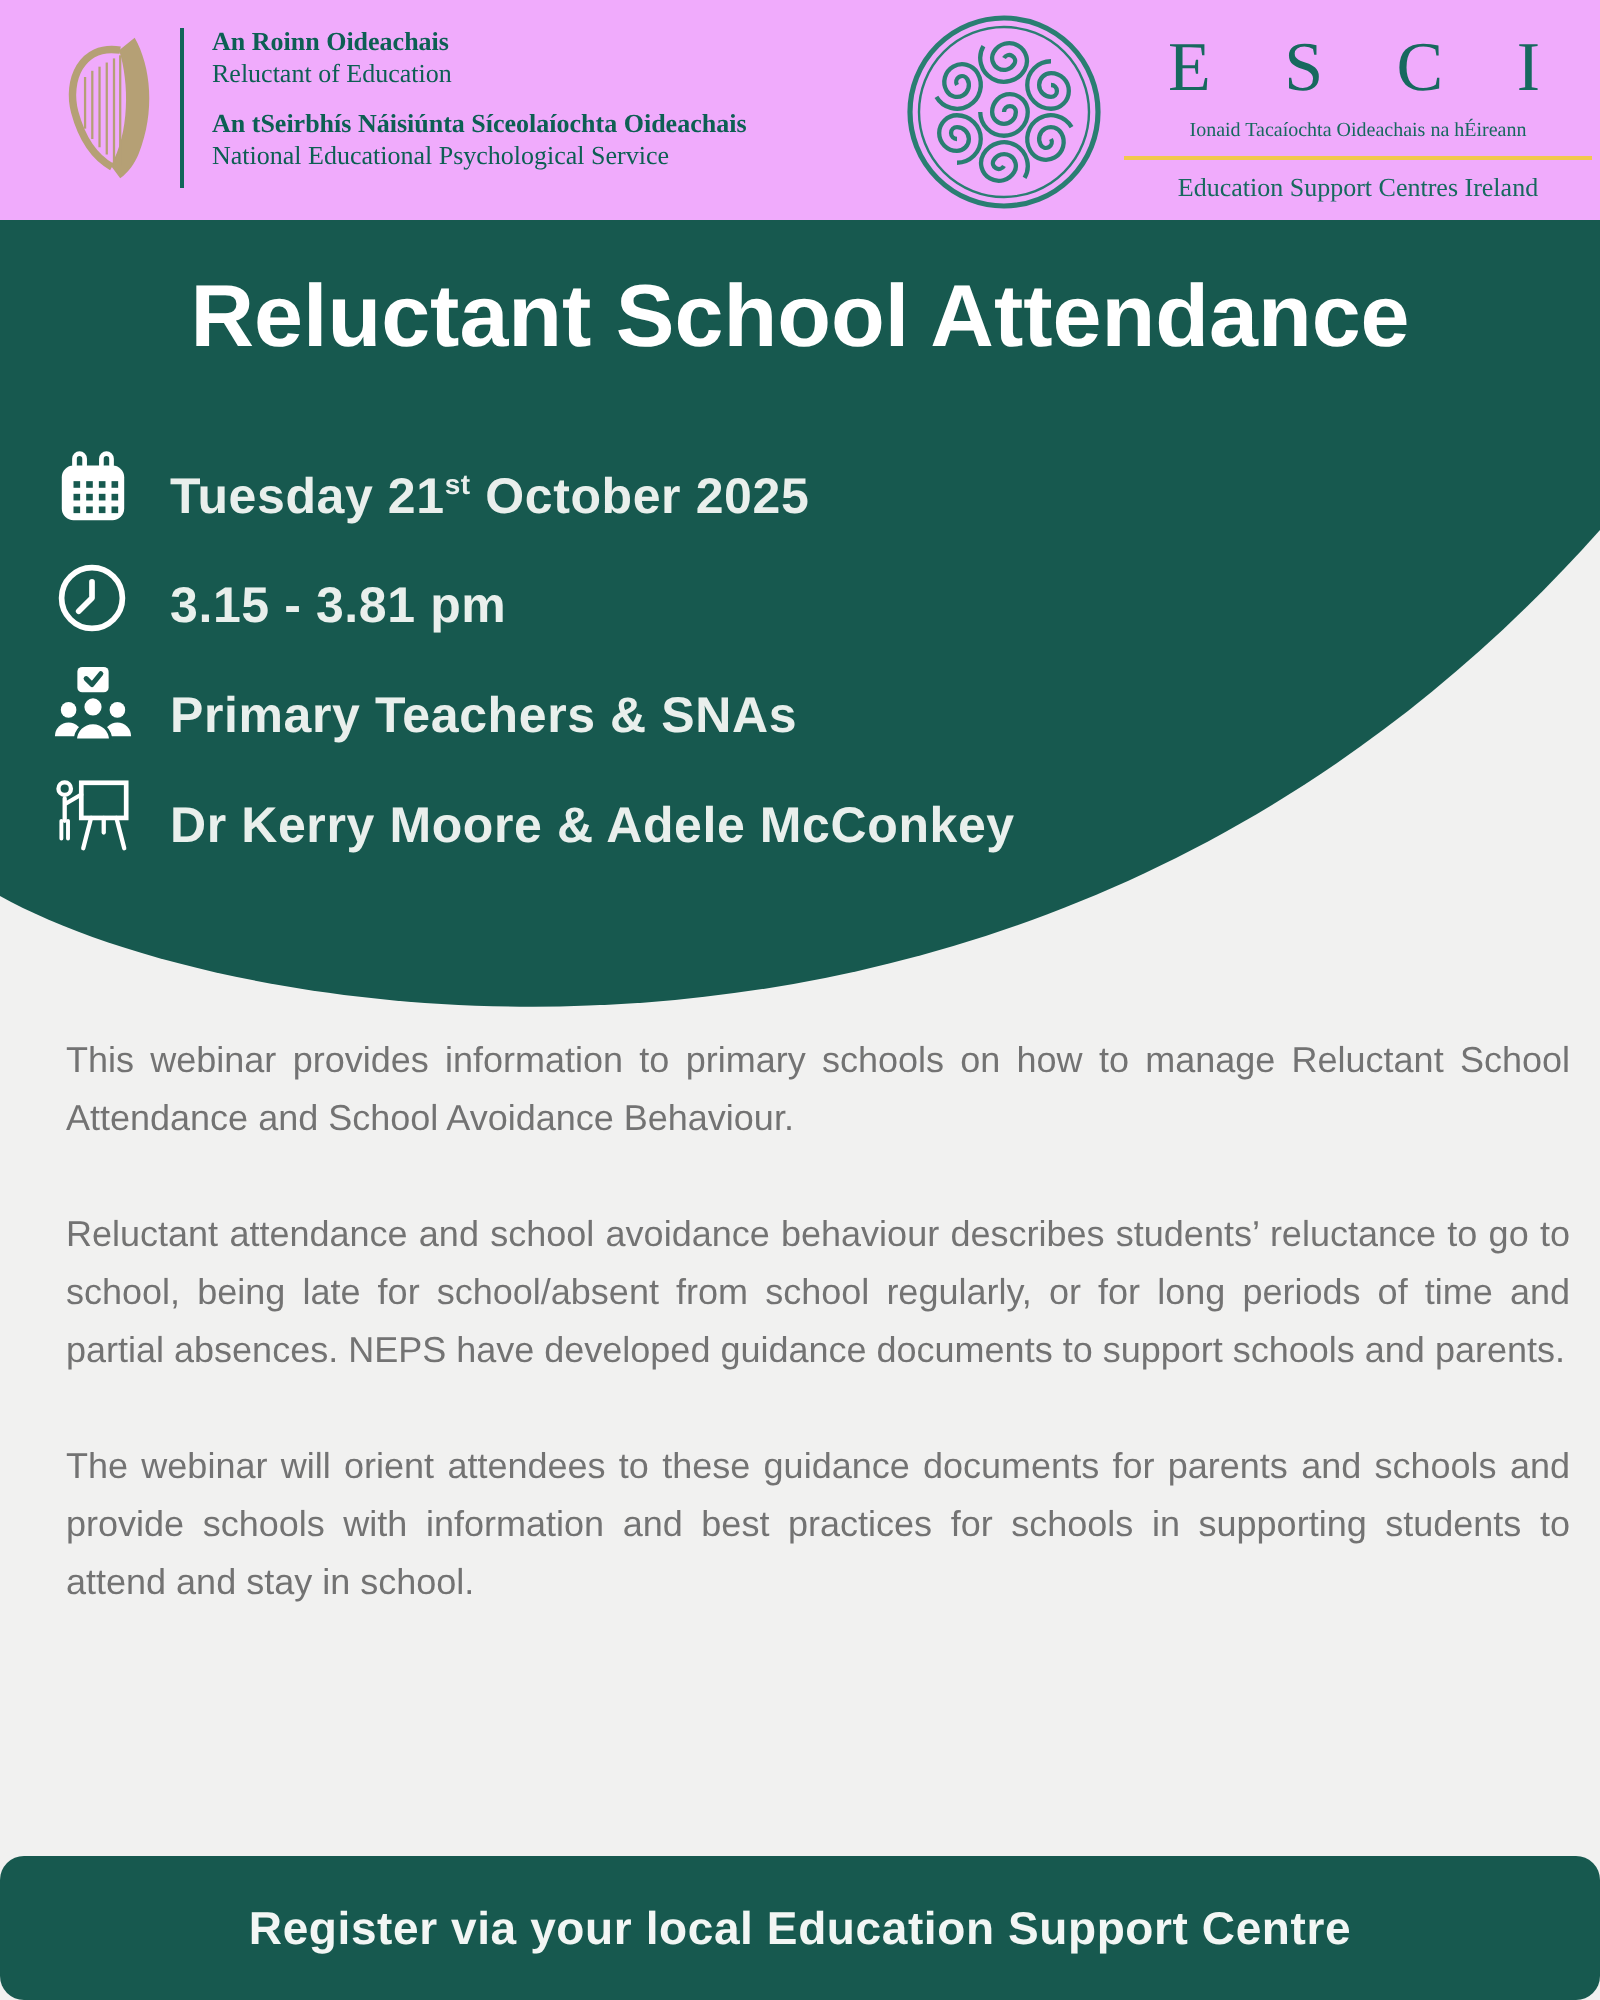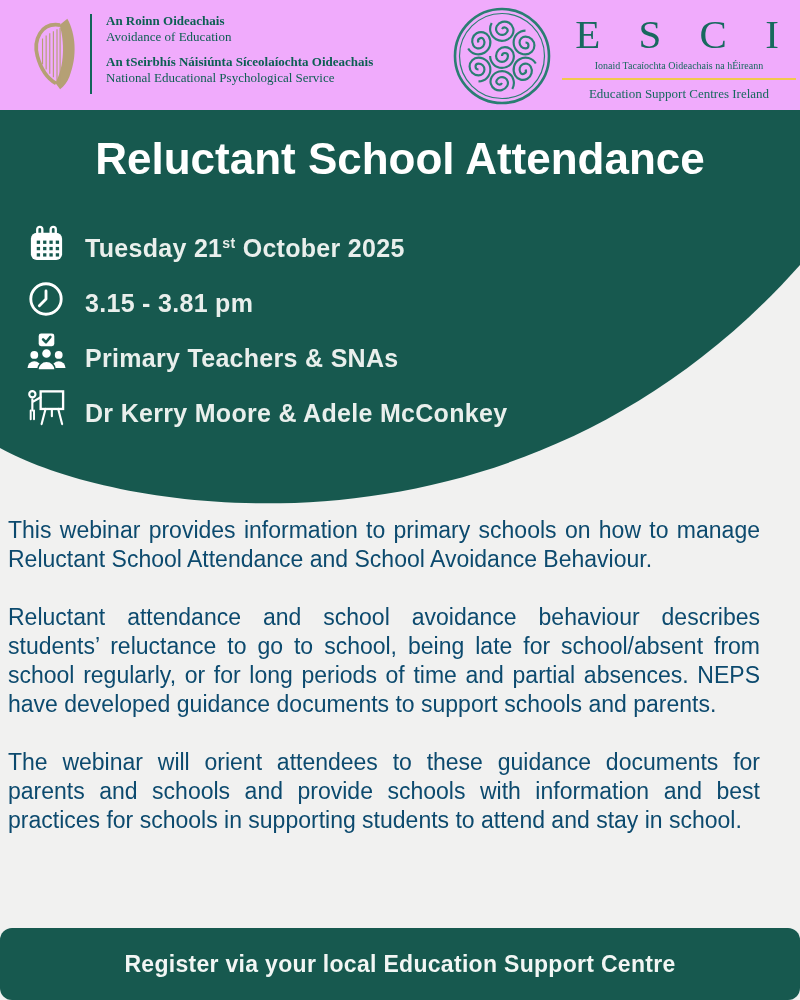--- a/index.html
+++ b/index.html
@@ -11,40 +11,40 @@
   .gov-brand { position:absolute; left:26px; top:10px; display:flex; align-items:center; }
   .harp-box { width:62px; height:88px; }
   .logo-divider { width:2px; height:80px; background:#12655a; margin:0 14px 0 2px; }
   .gov-text { color:#0d5f53; font-family:"Liberation Serif", serif; font-size:13px; line-height:16px; }
   .gov-text .grp { margin-bottom:9px; }
   .gov-text .b { font-weight:bold; }
 
   .esci-brand { position:absolute; left:452px; top:6px; display:flex; align-items:center; }
   .spiral-box { width:100px; height:100px; }
   .esci-text { width:238px; margin-left:8px; text-align:center; color:#17695e; font-family:"Liberation Serif", serif; }
-  .esci-acronym { font-size:41px; line-height:44px; letter-spacing:14px; text-indent:10px; white-space:nowrap; }
+  .esci-acronym { font-size:35px; line-height:44px; letter-spacing:14px; text-indent:10px; white-space:nowrap; }
   .esci-ga { font-size:10px; line-height:15px; margin-top:2px; white-space:nowrap; }
   .gold-line { height:2px; background:#f2c84d; margin:5px 2px 6px 2px; }
   .esci-en { font-size:13px; line-height:15px; }
 
   
   .banner { position:absolute; top:110px; left:0; width:800px; height:400px; }
   .banner-bg { position:absolute; top:0; left:0; width:800px; height:400px; display:block; }
   .banner-title { position:absolute; top:22px; left:0; width:800px; margin:0; text-align:center;
                   color:#ffffff; font-size:44px; line-height:54px; font-weight:bold; }
   .details { position:absolute; top:112px; left:24px; list-style:none; margin:0; padding:0;
              display:flex; flex-direction:column; gap:14px; }
   .detail-row { display:flex; align-items:flex-end; height:41px; }
   .detail-icon { width:44px; display:flex; justify-content:center; align-items:center; }
   .detail-text { margin-left:17px; color:#e9efec; font-size:25px; font-weight:bold; letter-spacing:0.3px; }
   .detail-text sup { font-size:14px; vertical-align:super; }
 
   
-  .body-copy { position:absolute; top:516px; left:8px; width:752px; color:#0c4a6e;
-               font-size:23px; line-height:29px; }
+  .body-copy { position:absolute; top:516px; left:33px; width:752px; color:#737373;
+               font-size:18px; line-height:29px; }
   .body-copy p { margin:0 0 29px 0; text-align:justify; }
   .body-copy p:last-child { margin-bottom:0; }
 
   
   .footer-bar { position:absolute; left:0; top:928px; width:800px; height:72px; background:#17594f;
                 display:flex; align-items:center; justify-content:center;border-radius:12px; }
   .footer-cta { color:#f2f6f4; font-size:23px; font-weight:bold; letter-spacing:0.3px; }
 </style>
 </head>
 <body>
@@ -65,21 +65,21 @@
             <line x1="26.5" y1="18" x2="26.5" y2="62.5"></line>
             <line x1="30" y1="16" x2="30" y2="66"></line>
             <line x1="33" y1="14.5" x2="33" y2="68"></line>
           </g>
         </svg>
       </div>
       <div class="logo-divider"></div>
       <div class="gov-text">
         <div class="grp">
           <div class="b">An Roinn Oideachais</div>
-          <div>Avoidance of Education</div>
+          <div>Reluctant of Education</div>
         </div>
         <div class="grp">
           <div class="b">An tSeirbhís Náisiúnta Síceolaíochta Oideachais</div>
           <div>National Educational Psychological Service</div>
         </div>
       </div>
     </div>
 
     <div class="esci-brand">
       <div class="spiral-box">

